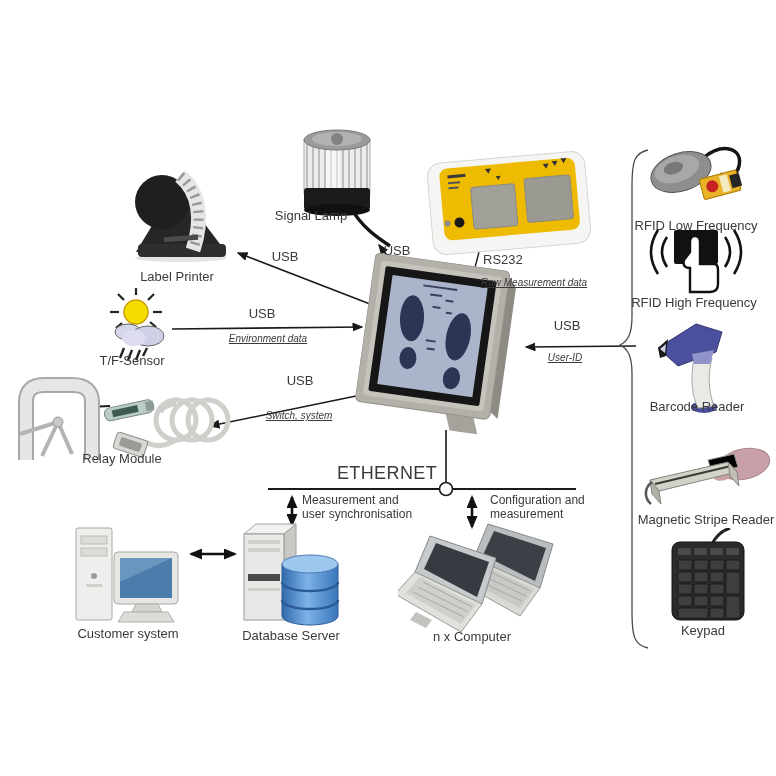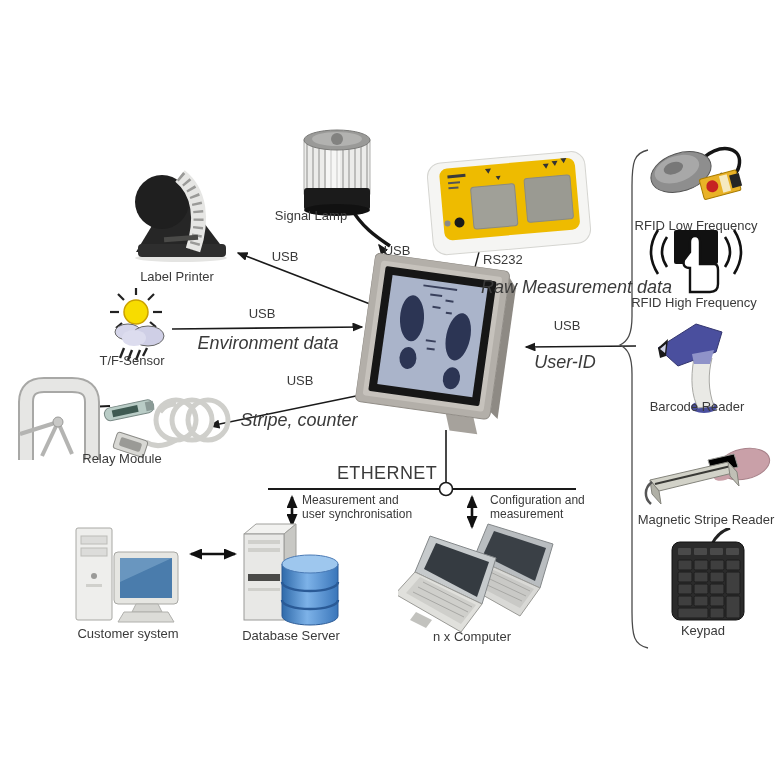--- a/index.html
+++ b/index.html
@@ -2,21 +2,21 @@
 <html><head>
 <meta charset="utf-8">
 <style>
   html,body{margin:0;padding:0;background:#fff;}
   .canvas{position:relative;width:776px;height:776px;background:#ffffff;overflow:hidden;
           font-family:"Liberation Sans",sans-serif;color:#3a3a3a;}
   .layer{position:absolute;left:0;top:0;width:776px;height:776px;}
   .dev{position:absolute;}
   .lbl{position:absolute;font-size:13px;color:#3a3a3a;white-space:nowrap;line-height:1.15;}
   .lbl.c{transform:translateX(-50%);}
-  .lbl.i{font-style:italic;font-size:18px;}
+  .lbl.i{font-style:italic;font-size:10px;text-decoration:underline;}
   .lbl.two{white-space:normal;font-size:12px;}
   .ether{font-size:18px;letter-spacing:.4px;}
   .touchscreen{transform:rotate(8deg);}
   .yellowdev{transform:rotate(-5deg);}
   svg{display:block;}
 </style>
 </head>
 <body>
 
 <div class="canvas">
@@ -356,21 +356,21 @@
   <div class="lbl c" style="left:706px;top:513px;">Magnetic Stripe Reader</div>
   <div class="lbl c" style="left:703px;top:624px;">Keypad</div>
 
   <div class="lbl c" style="left:285px;top:250px;">USB</div>
   <div class="lbl c" style="left:397px;top:244px;">USB</div>
   <div class="lbl" style="left:483px;top:253px;">RS232</div>
   <div class="lbl i" style="left:481px;top:277px;">Raw Measurement data</div>
   <div class="lbl c" style="left:262px;top:307px;">USB</div>
   <div class="lbl i c" style="left:268px;top:333px;">Environment data</div>
   <div class="lbl c" style="left:300px;top:374px;">USB</div>
-  <div class="lbl i c" style="left:299px;top:410px;">Stripe, counter</div>
+  <div class="lbl i c" style="left:299px;top:410px;">Switch, system</div>
   <div class="lbl c" style="left:567px;top:319px;">USB</div>
   <div class="lbl i c" style="left:565px;top:352px;">User-ID</div>
 
   <div class="lbl c ether" style="left:387px;top:463px;">ETHERNET</div>
 
   <div class="lbl two" style="left:302px;top:494px;width:120px;">
     <span>Measurement and</span><br>
     <span>user synchronisation</span>
   </div>
   <div class="lbl two" style="left:490px;top:494px;width:120px;">

